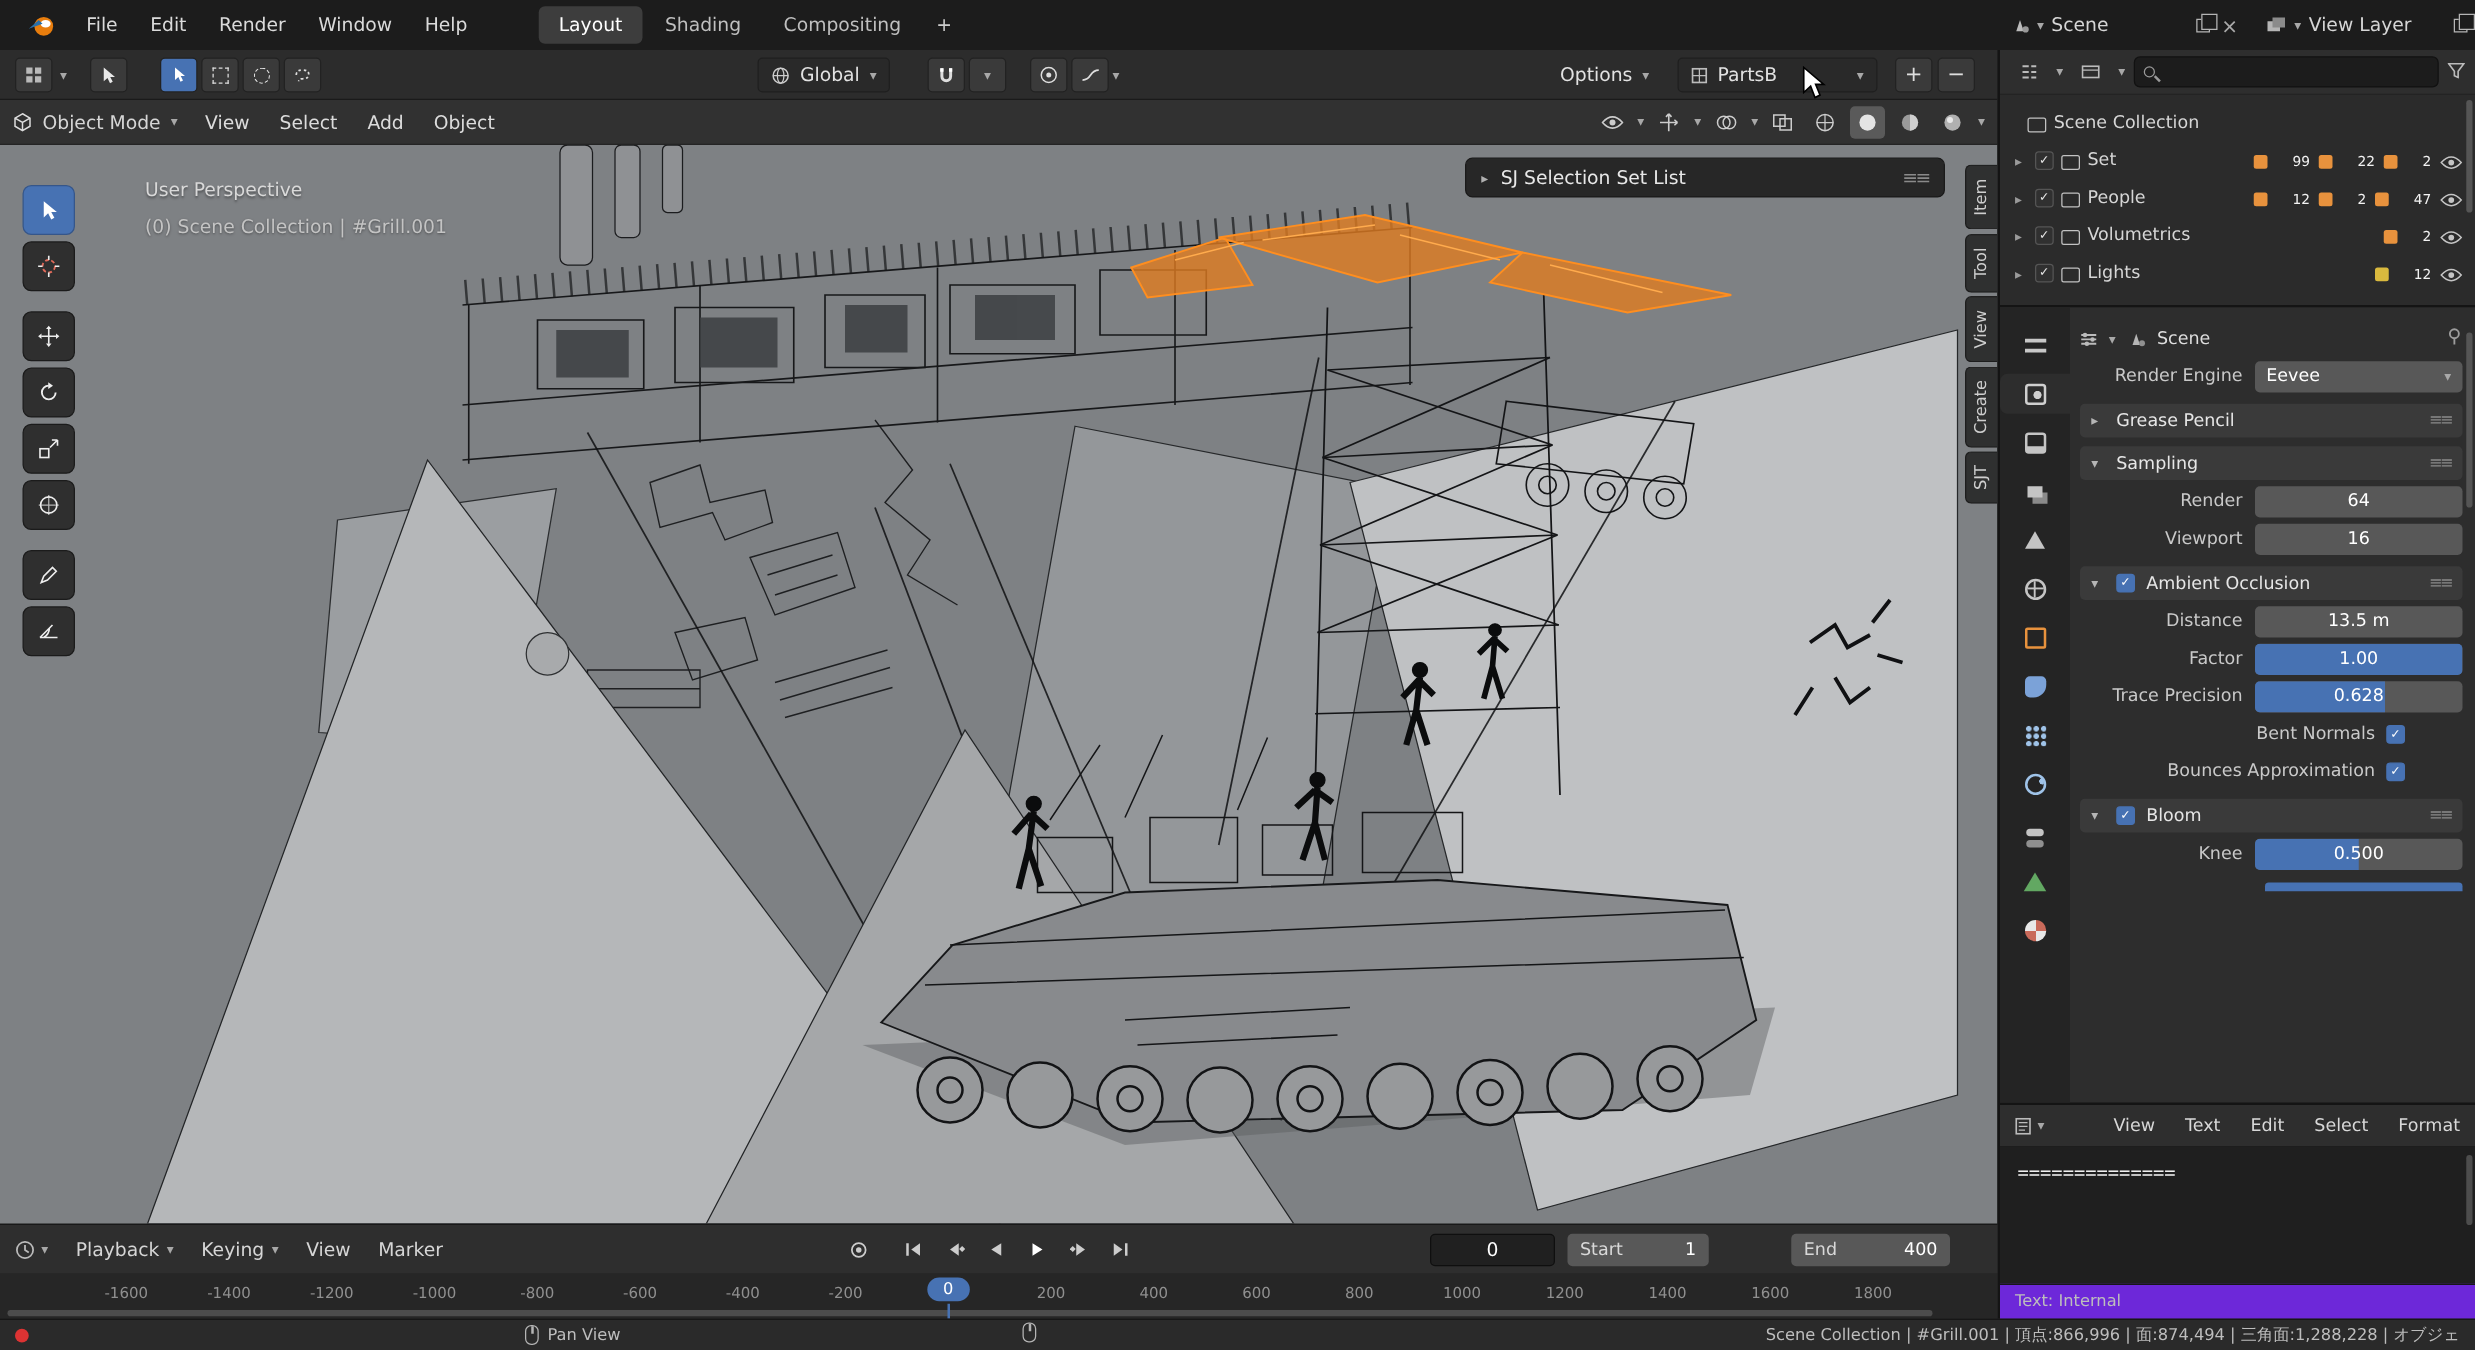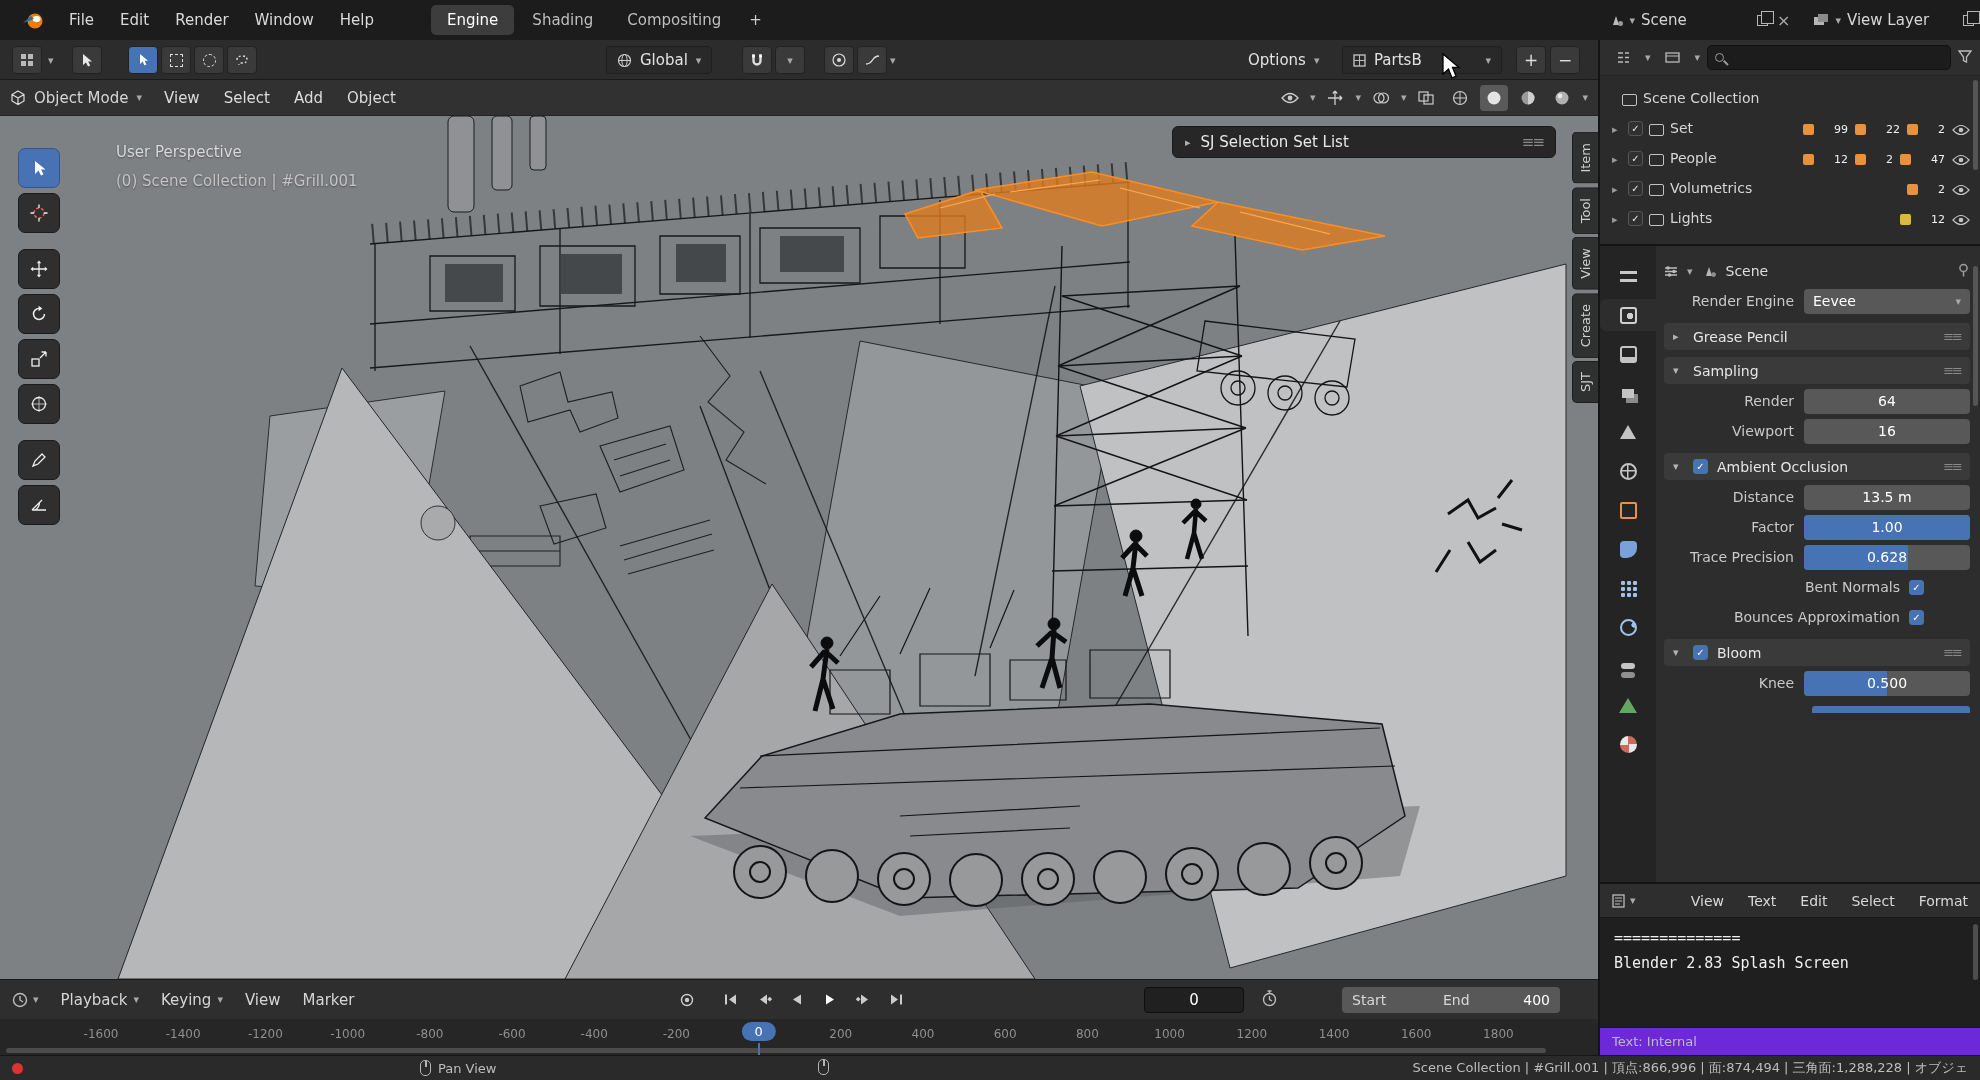--- a/index.html
+++ b/index.html
@@ -171,21 +171,21 @@
       </svg>
   </span>
   <nav style="display:flex;">
     <span class="menu">File</span>
     <span class="menu">Edit</span>
     <span class="menu">Render</span>
     <span class="menu">Window</span>
     <span class="menu">Help</span>
   </nav>
   <div class="workspaces">
-    <span class="wtab active">Engine</span>
+    <span class="wtab active">Layout</span>
     <span class="wtab">Shading</span>
     <span class="wtab">Compositing</span>
     <span class="wtab addbtn">+</span>
   </div>
   <div class="tb-right">
     <div class="tb-group">
       <svg width="16" height="14">
           <path d="M5,12 L8,3 L11,12 Z" fill="#bbb"></path>
           <circle cx="12.5" cy="10.5" r="2.5" fill="#999"></circle>
         </svg>
@@ -817,21 +817,20 @@
       </span>
       <span style="flex:1;"></span>
       <span>View</span>
       <span>Text</span>
       <span>Edit</span>
       <span>Select</span>
       <span>Format</span>
     </div>
     <div class="te-body">
       <div>==============</div>
-      <div>Blender 2.83 Splash Screen</div>
     </div>
     <div class="te-scroll"></div>
     <div class="te-footer">
       <span>Text: Internal</span>
     </div>
   </div>
 </div>
 
 <div class="timeline">
   <div class="tl-header">
@@ -899,21 +898,21 @@
 
     <div class="tl-frame">
         <span>0</span>
       </div>
     <span style="position:absolute;left:1262px;top:10px;">
       <svg width="15" height="17">
           <circle cx="7.5" cy="9.5" r="6" fill="none" stroke="#bbb" stroke-width="1.4"></circle>
           <path d="M7.5,6 V9.5 L10,11 M5.5,1 H9.5 M7.5,1 V3" stroke="#bbb" stroke-width="1.4" fill="none"></path>
         </svg>
     </span>
-    <div class="tl-range" style="left:1342px;width:142px;">
+    <div class="tl-range" style="left:1254px;width:113px;">
       <span class="rl">Start</span>
         <span>1</span>
     </div>
     <div class="tl-range" style="left:1433px;width:127px;">
       <span class="rl">End</span>
         <span>400</span>
     </div>
   </div>
   <div class="tl-ticks">
     <div class="tl-scroll"></div>

